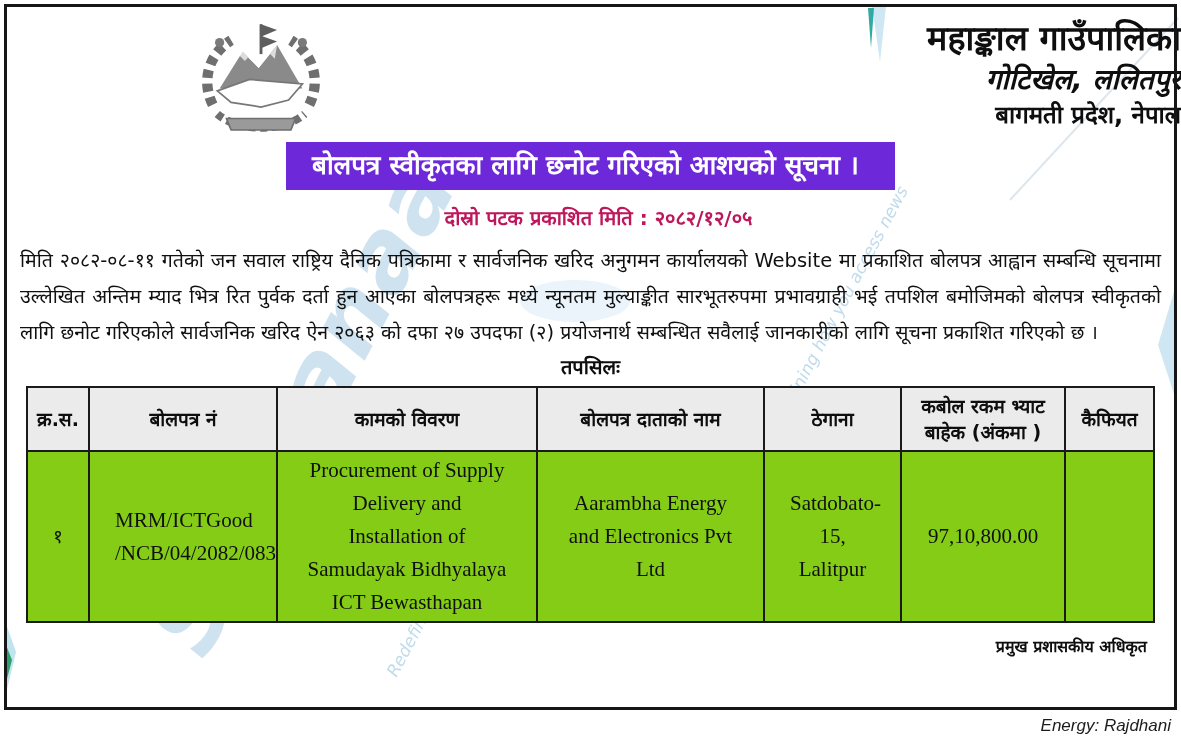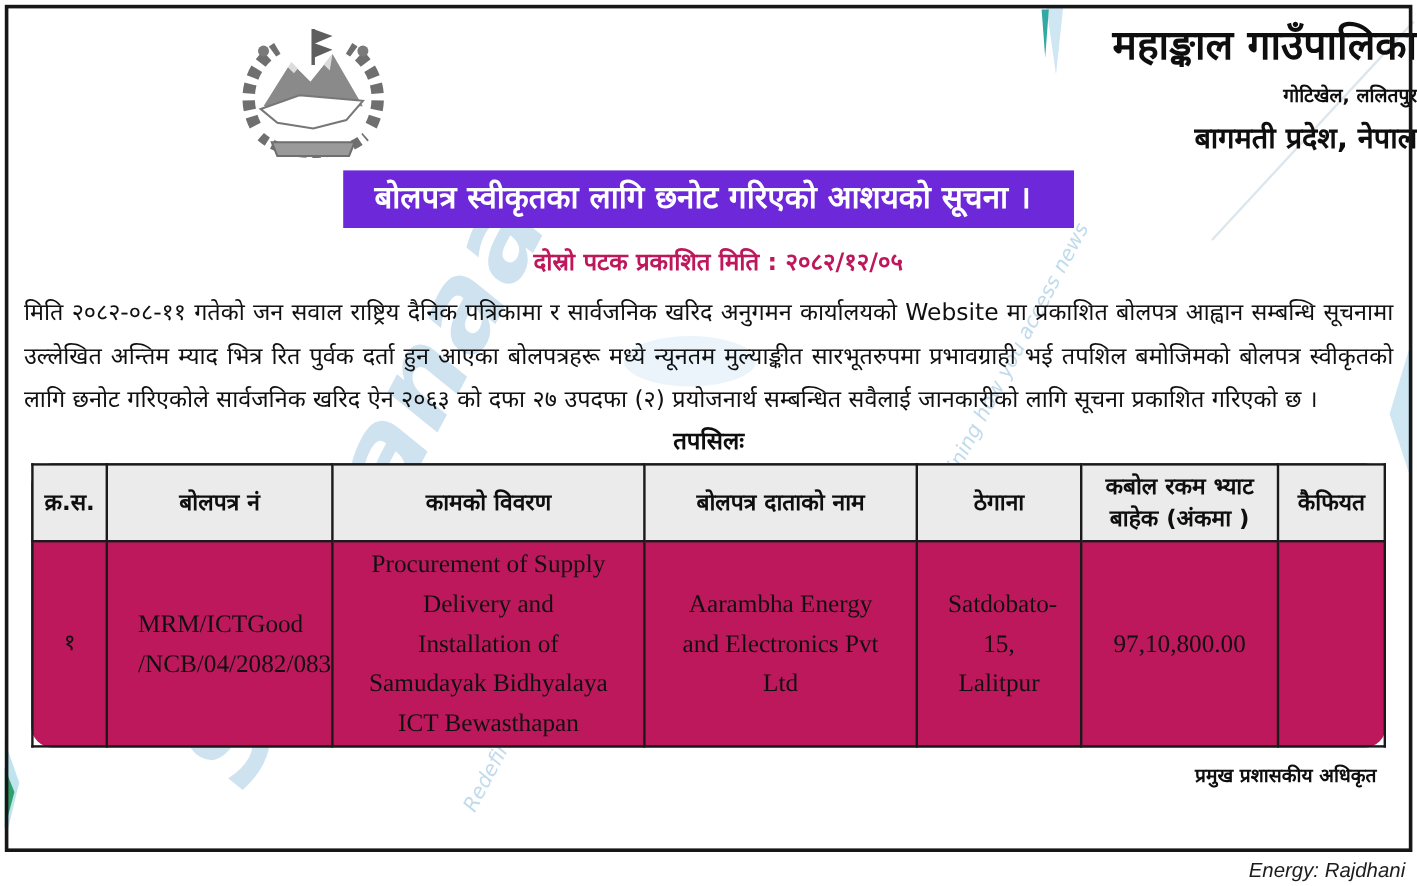--- a/index.html
+++ b/index.html
@@ -29,41 +29,41 @@
   .wm-blob {
     left:520px; top:280px; width:110px; height:42px; border-radius:50%;
     background:rgba(185,218,240,0.30);
   }
 
   
   .logo { position:absolute; left:192px; top:10px; width:138px; height:148px; }
   .head-block { text-align:right; padding-top:16px; }
   .org1 { font-size:34px; font-weight:bold; color:#0e0e0e; line-height:44px; }
   .org2 { font-size:34px; font-weight:bold; color:#0e0e0e; line-height:46px; }
-  .addr1 { font-size:16px; font-weight:bold; color:#0e0e0e; line-height:36px; margin-top:2px; }
+  .addr1 { font-size:28px; font-weight:bold; color:#0e0e0e; line-height:36px; margin-top:2px;font-style:italic; }
   .addr2 { font-size:24px; font-weight:bold; color:#0e0e0e; line-height:34px; }
 
   .banner-wrap { text-align:center; margin-top:10px; }
   .banner {
     display:inline-block; background:#6d28d9; color:#ffffff; font-weight:bold;
     font-size:26px; padding:6px 36px 8px 26px; line-height:34px;
   }
   .date-line { text-align:center; font-size:20px; font-weight:bold; color:#be185d; margin-top:14px;margin-left:16px; }
 
   
   .body-par {
     margin:12px 20px 0 20px; font-size:19.5px; color:#101010;
     line-height:36px; text-align:justify;
   }
   .tapsil { text-align:center; font-size:20px; font-weight:bold; color:#0e0e0e; margin-top:2px; }
 
   
   table.notice-table {
     border-collapse:collapse; margin:6px auto 0 auto; width:1127px;
-    table-layout:fixed; background:#be185d;border-radius:18px;
+    table-layout:fixed; background:#84cc16;
   }
   .notice-table th, .notice-table td { border:2px solid #1a1a1a; vertical-align:middle; }
   .notice-table th {
     background:#ebebeb; font-size:19px; font-weight:bold; color:#0e0e0e;
     height:64px; text-align:center; line-height:26px; padding:2px 6px;
   }
   .notice-table td {
     height:140px; text-align:center; font-size:21px; color:#101010;
     font-family:"Liberation Serif","DejaVu Serif",serif; line-height:33px; padding:2px 25px;
   }

